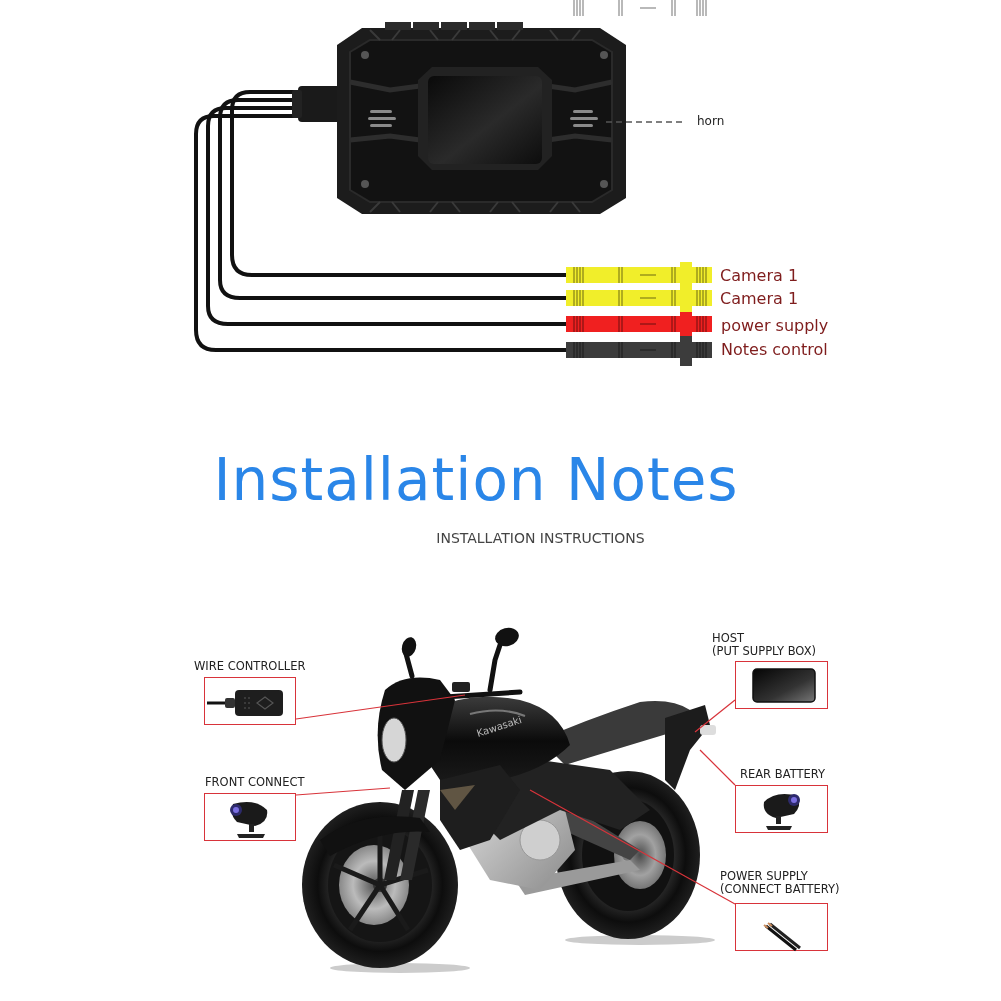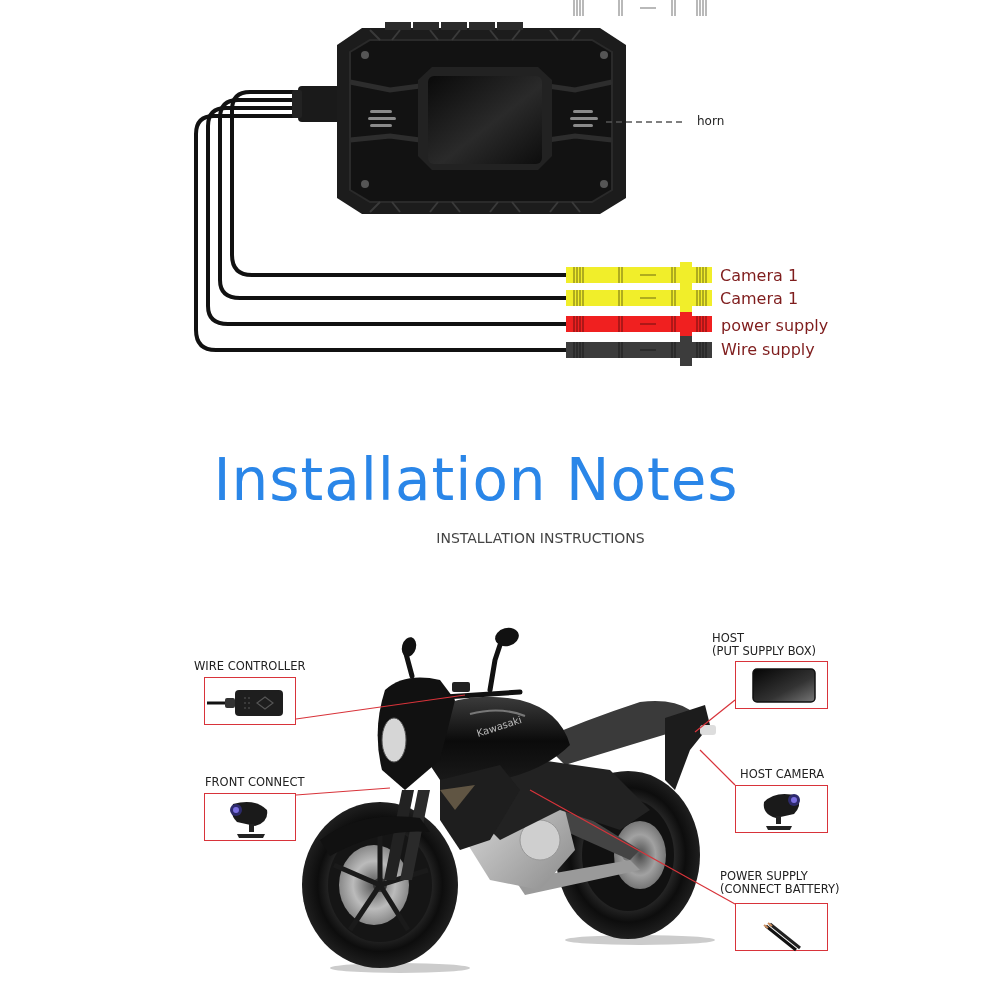--- a/index.html
+++ b/index.html
@@ -130,21 +130,21 @@
     <use href="#ribs" y="290"></use>
     <use href="#ribs" y="316"></use>
     <use href="#ribs" y="342"></use>
   </g>
 </svg>
 
 <div class="horn-label">horn</div>
 <div class="wire-label" style="left:720px;top:266px;">Camera 1</div>
 <div class="wire-label" style="left:720px;top:289px;">Camera 1</div>
 <div class="wire-label" style="left:721px;top:316px;">power supply</div>
-<div class="wire-label" style="left:721px;top:340px;">Wire supply</div>
+<div class="wire-label" style="left:721px;top:340px;">Notes control</div>
 
 <div class="title">Installation Notes</div>
 <div class="subtitle">INSTALLATION INSTRUCTIONS</div>
 
 <svg width="1001" height="1001" viewBox="0 0 1001 1001">
   <defs>
     <radialGradient id="tire" cx="0.5" cy="0.5" r="0.5">
       <stop offset="0.62" stop-color="#2a2a2a"></stop>
       <stop offset="0.8" stop-color="#0d0d0d"></stop>
       <stop offset="1" stop-color="#1f1f1f"></stop>
@@ -282,21 +282,21 @@
         <linearGradient id="hg" x1="0" y1="0" x2="1" y2="1">
           <stop offset="0" stop-color="#050505"></stop>
           <stop offset="0.6" stop-color="#333"></stop>
           <stop offset="1" stop-color="#777"></stop>
         </linearGradient>
       </defs>
     <rect x="17" y="7" width="62" height="33" rx="4" fill="url(#hg)" stroke="#111" stroke-width="1.5"></rect>
   </svg>
 </div>
 
-<div class="callout-label" style="left:740px;top:768px;">HOST CAMERA</div>
+<div class="callout-label" style="left:740px;top:768px;">REAR BATTERY</div>
 <div class="callout-box" style="left:735px;top:785px;width:93px;height:48px;">
   <svg width="93" height="48" viewBox="0 0 93 48">
     <path d="M62 10 Q40 4 28 16 Q26 28 40 32 L58 28 Q66 20 62 10 Z" fill="#1a1a1a"></path>
     <circle cx="58" cy="14" r="6" fill="#2d2a6b"></circle>
     <circle cx="58" cy="14" r="3" fill="#7a6ee0"></circle>
     <rect x="40" y="30" width="5" height="8" fill="#222"></rect>
     <path d="M30 40 L56 40 L54 44 L32 44 Z" fill="#222"></path>
   </svg>
 </div>
 

